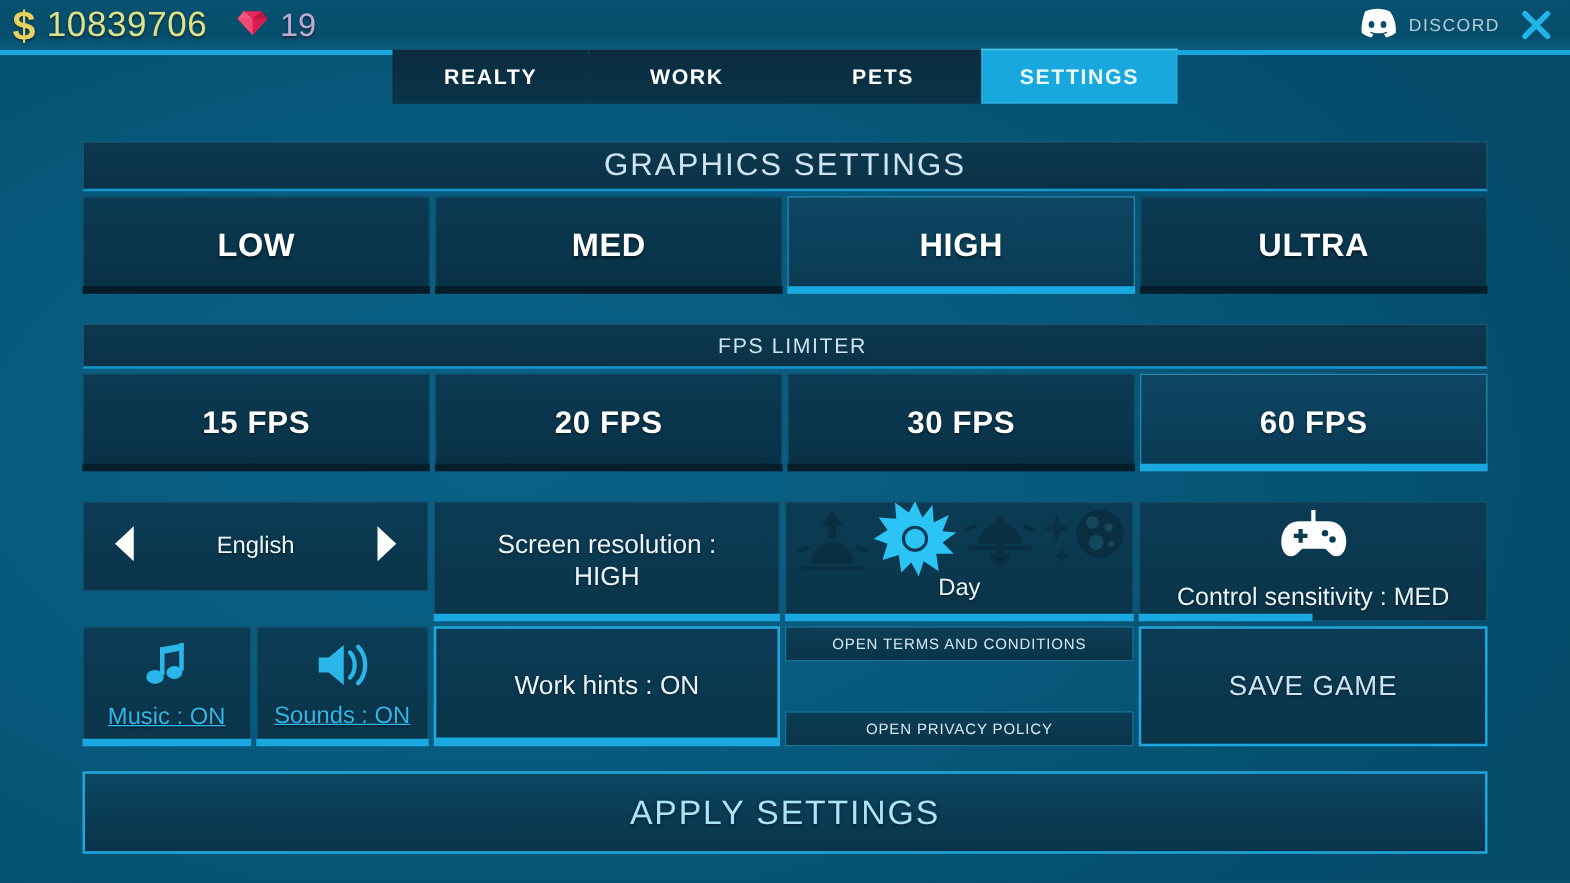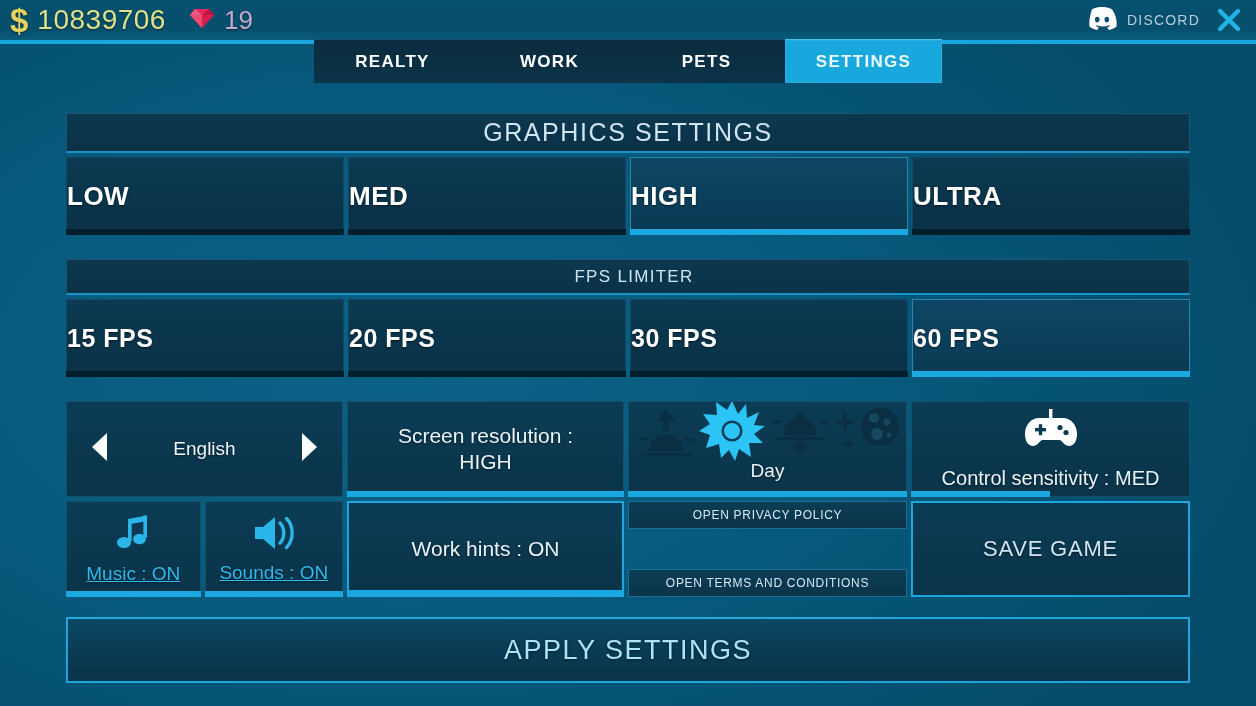--- a/index.html
+++ b/index.html
@@ -148,20 +148,21 @@
     margin-bottom: 24px;
   }
   .opt-btn {
     flex: 1;
     height: 78px;
     position: relative;
     background: linear-gradient(180deg, #0b3a52 0%, #093146 100%);
     border: 1px solid #124962;
     display: flex;
     align-items: center;
+    justify-content: center;
     cursor: pointer;
   }
   .opt-btn .label {
     color: #ffffff;
     font-size: 26px;
     font-weight: bold;
     letter-spacing: .5px;
     text-shadow: 0 1px 2px rgba(0,0,0,.55);
   }
   .opt-btn.thin .label {
@@ -204,21 +205,21 @@
     left: -1px; bottom: -1px;
     height: 6px;
     width: calc(100% + 2px);
     background: #19a9e0;
   }
   .cell .underbar.half { width: 50%; }
   .cell.outlined {
     border: 2px solid #1fa6dc;
   }
 
-  .w-lang   { width: 278px; height: 96px; }
+  .w-lang   { width: 278px; height: 72px; }
   .w-res    { width: 278px; height: 96px; }
   .w-day    { width: 280px; height: 96px; }
   .w-sens   { width: 280px; height: 96px; }
 
   .w-music  { width: 135px; height: 96px; }
   .w-sounds { width: 139px; height: 96px; }
   .w-hints  { width: 278px; height: 96px; }
   .w-links  { width: 280px; height: 96px; }
   .w-save   { width: 280px; height: 96px; }
 
@@ -529,22 +530,22 @@
         <span class="audio-label">Sounds : ON</span>
         <div class="underbar"></div>
       </div>
 
       <div class="cell w-hints outlined">
         <span class="cell-text big">Work hints : ON</span>
         <div class="underbar"></div>
       </div>
 
       <div class="cell w-links links-cell">
+        <div class="link-btn">OPEN TERMS AND CONDITIONS</div>
         <div class="link-btn">OPEN PRIVACY POLICY</div>
-        <div class="link-btn">OPEN TERMS AND CONDITIONS</div>
       </div>
 
       <div class="cell w-save outlined">
         <span class="cell-text save">SAVE GAME</span>
       </div>
     </div>
 
     <div id="apply-btn">
       <span id="apply-label">APPLY SETTINGS</span>
     </div>

